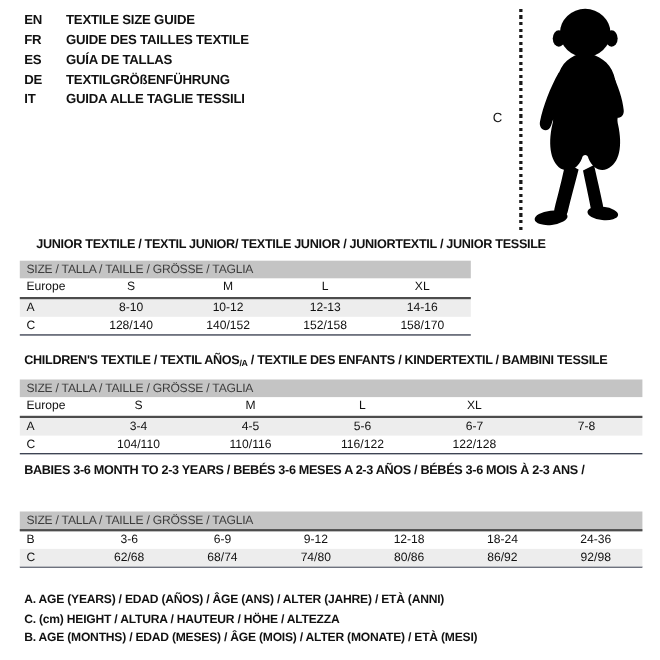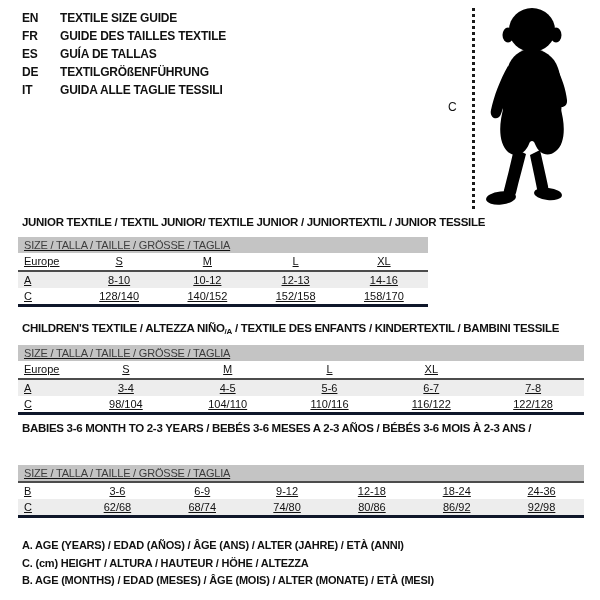--- a/index.html
+++ b/index.html
@@ -21,21 +21,21 @@
     background:repeating-linear-gradient(to bottom, #1a1a1a 0 3px, transparent 3px 6px);
   }
   .c-label { position:absolute; left:4px; top:94px; font-size:12px; }
   .baby-svg { position:absolute; left:38px; top:0; }
 
   
   .sec-title { position:absolute; left:22px; font-size:11.5px; font-weight:bold; letter-spacing:-0.3px; white-space:nowrap; line-height:16px; }
   .sub { font-size:8px; vertical-align:-2px; }
 
   
-  .size-table { position:absolute; font-size:11px; border-bottom:3px solid #0f172a;text-decoration:underline; }
+  .size-table { position:absolute; font-size:11px; border-bottom:1px solid #0f172a; }
   .tbl-header { background:#c4c4c4; color:#3d3d3d; height:16px; line-height:16px; padding-left:6px; letter-spacing:-0.2px; }
   .trow { display:grid; }
   .cols4 .trow { grid-template-columns:57px repeat(4,1fr); }
   .cols5 .trow { grid-template-columns:57px repeat(5,1fr); }
   .cols6 .trow { grid-template-columns:57px repeat(6,1fr); }
   .cell { text-align:center; line-height:16px; height:16px; }
   .row-europe .cell { line-height:17px; height:17px; }
   .cell.lbl { text-align:left; padding-left:6px; }
   .shaded { background:#ededed; }
   .dark-top { border-top:2px solid #4c4c4c; }
@@ -86,21 +86,21 @@
         <path d="M74,60 C80,72 84,84 85,94 C86,102 76,104 74,96 C72,86 68,74 65,64 Z"></path>
         <path d="M22,100 C16,120 17,138 26,146 C34,152 43,148 47,138 C48,134 52,134 53,138 C57,148 66,152 74,145 C83,138 84,120 78,100 Z"></path>
         <path d="M32,142 C29,157 25,172 22,184 C20,192 32,195 34,187 C37,174 41,160 44,148 Z"></path>
         <ellipse cx="19" cy="192" rx="15" ry="6.5" transform="rotate(-6 19 192)"></ellipse>
         <path d="M58,144 C61,157 64,170 66,180 C68,188 57,191 55,183 C53,172 50,159 48,149 Z"></path>
         <ellipse cx="66" cy="188" rx="14" ry="6" transform="rotate(6 66 188)"></ellipse>
       </g>
     </svg>
   </div>
 
-  <div class="sec-title" style="top:214px;">JUNIOR TEXTILE / TEXTIL JUNIOR/ TEXTILE JUNIOR / JUNIORTEXTIL / JUNIOR TESSILE</div>
+  <div class="sec-title" style="top:214px;margin-left:11px;">JUNIOR TEXTILE / TEXTIL JUNIOR/ TEXTILE JUNIOR / JUNIORTEXTIL / JUNIOR TESSILE</div>
   <div class="size-table cols4" style="top:237px; left:18px; width:410px;">
     <div class="tbl-header">SIZE / TALLA / TAILLE / GRÖSSE / TAGLIA</div>
     <div class="trow row-europe">
       <div class="cell lbl">Europe</div>
       <div class="cell">S</div>
       <div class="cell">M</div>
       <div class="cell">L</div>
       <div class="cell">XL</div>
     </div>
     <div class="trow shaded dark-top">
@@ -112,41 +112,40 @@
     </div>
     <div class="trow">
       <div class="cell lbl">C</div>
       <div class="cell">128/140</div>
       <div class="cell">140/152</div>
       <div class="cell">152/158</div>
       <div class="cell">158/170</div>
     </div>
   </div>
 
-  <div class="sec-title" style="top:320px;"><span>CHILDREN'S TEXTILE / ALTEZZA NIÑO</span><span class="sub">/A</span><span> / TEXTILE DES ENFANTS / KINDERTEXTIL / BAMBINI TESSILE</span></div>
+  <div class="sec-title" style="top:320px;"><span>CHILDREN'S TEXTILE / TEXTIL AÑOS</span><span class="sub">/A</span><span> / TEXTILE DES ENFANTS / KINDERTEXTIL / BAMBINI TESSILE</span></div>
   <div class="size-table cols5" style="top:345px; left:18px; width:566px;">
     <div class="tbl-header">SIZE / TALLA / TAILLE / GRÖSSE / TAGLIA</div>
     <div class="trow row-europe">
       <div class="cell lbl">Europe</div>
       <div class="cell">S</div>
       <div class="cell">M</div>
       <div class="cell">L</div>
       <div class="cell">XL</div>
     </div>
     <div class="trow shaded dark-top">
       <div class="cell lbl">A</div>
       <div class="cell">3-4</div>
       <div class="cell">4-5</div>
       <div class="cell">5-6</div>
       <div class="cell">6-7</div>
       <div class="cell">7-8</div>
     </div>
     <div class="trow">
       <div class="cell lbl">C</div>
-      <div class="cell">98/104</div>
       <div class="cell">104/110</div>
       <div class="cell">110/116</div>
       <div class="cell">116/122</div>
       <div class="cell">122/128</div>
     </div>
   </div>
 
   <div class="sec-title" style="top:420px;">
     <div>BABIES 3-6 MONTH TO 2-3 YEARS / BEBÉS 3-6 MESES A 2-3 AÑOS / BÉBÉS 3-6 MOIS À 2-3 ANS /</div>
   </div>

